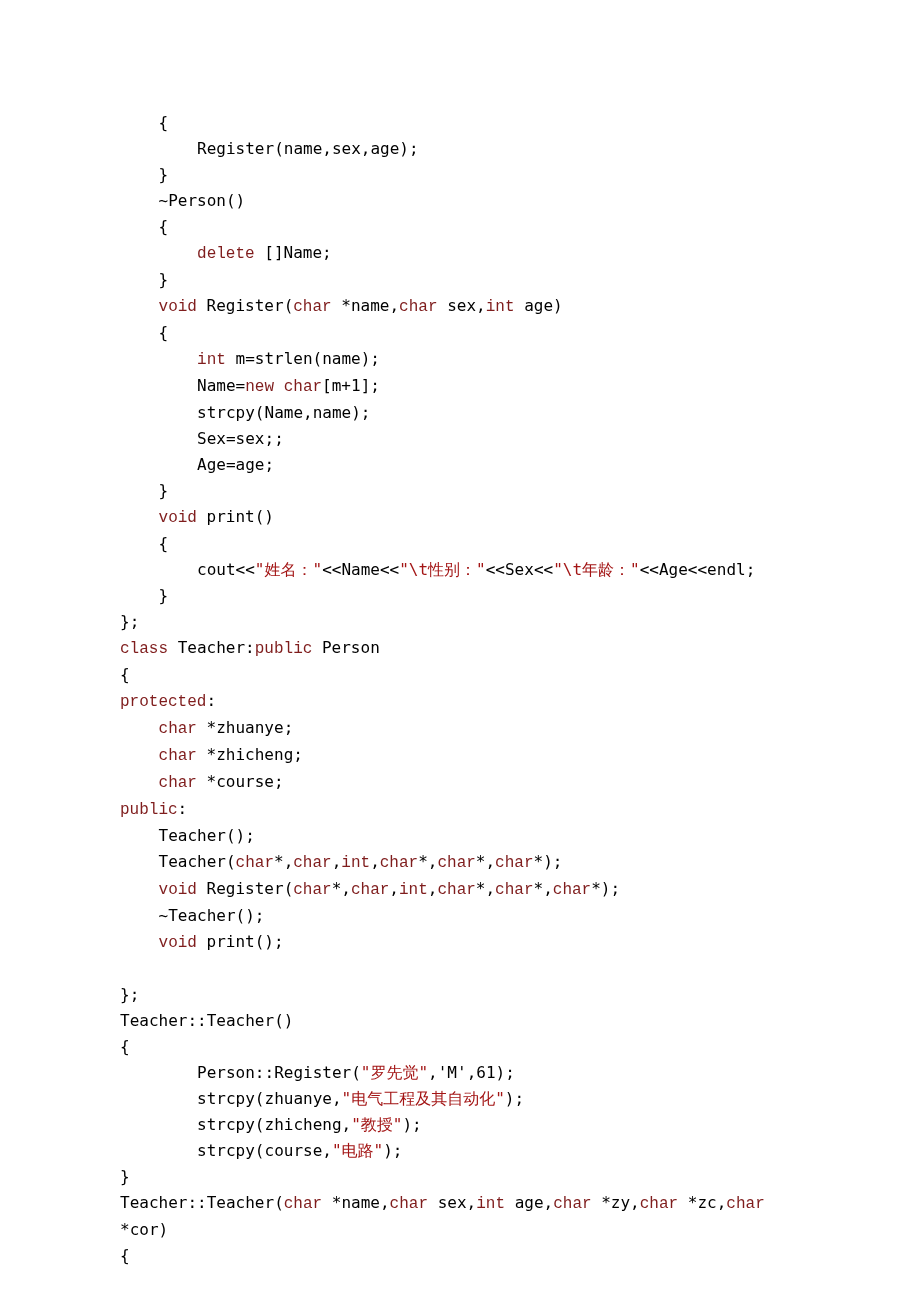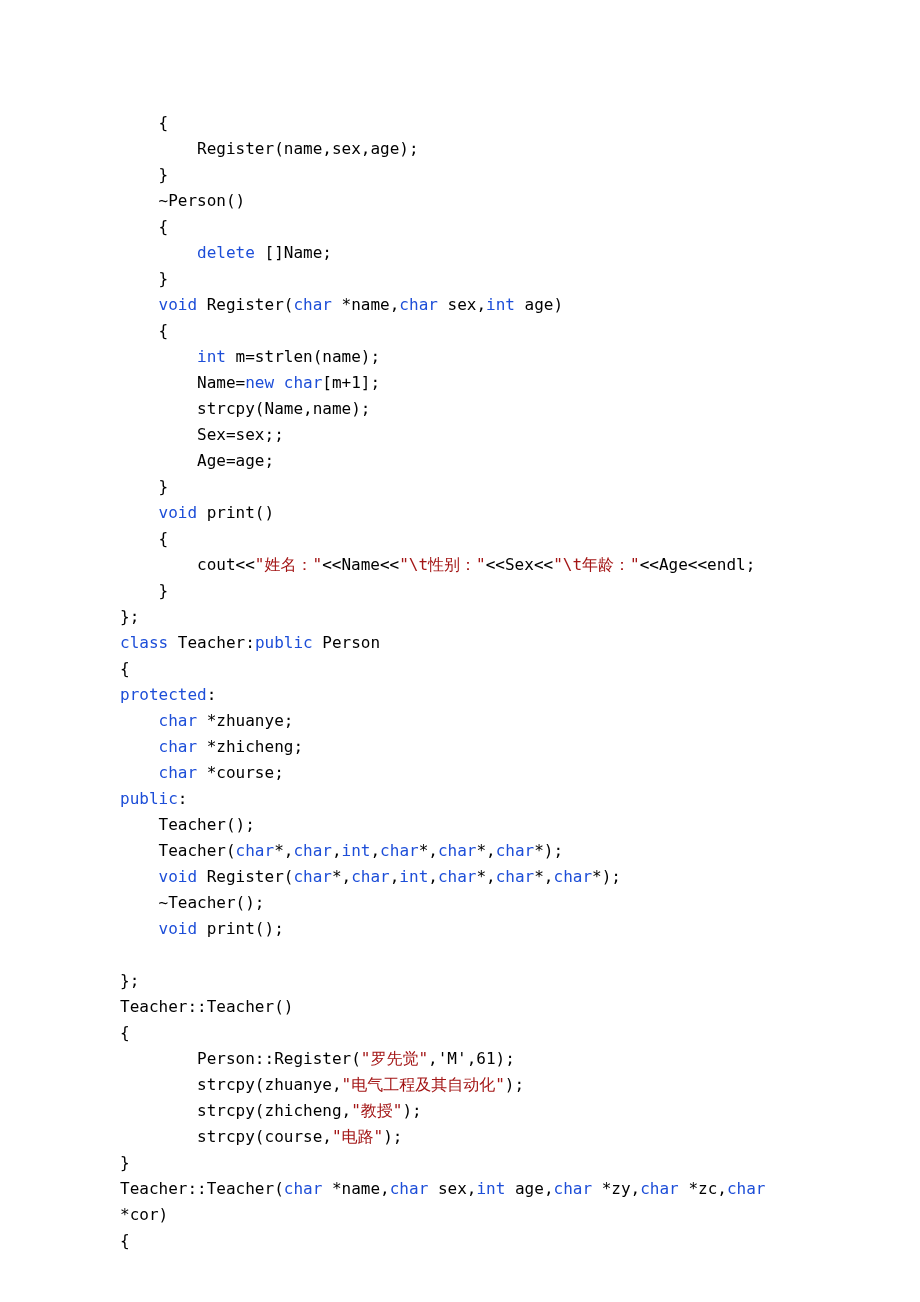--- a/index.html
+++ b/index.html
@@ -13,19 +13,19 @@
     height: 1302px;
     background: #ffffff;
     box-sizing: border-box;
     padding: 110px 0 0 120px;
     font-family: "SimSun", "NSimSun", "Songti SC", monospace;
     font-size: 16px;
     line-height: 26px;
     color: #000000;
     white-space: pre;
   }
-  .kw { color: #1d4ed8; }
+  .kw { color: #7f1d1d; font-family: Liberation Mono, monospace; }
   .str { color: #a31515; }
 </style>
 </head>
 <body>
 
 <div class="page"><div id="code-block"><div>    <span>{</span></div><div>        <span>Register(name,sex,age);</span></div><div>    <span>}</span></div><div>    <span>~Person()</span></div><div>    <span>{</span></div><div>        <span class="kw">delete</span><span> []Name;</span></div><div>    <span>}</span></div><div>    <span class="kw">void</span><span> Register(</span><span class="kw">char</span><span> *name,</span><span class="kw">char</span><span> sex,</span><span class="kw">int</span><span> age)</span></div><div>    <span>{</span></div><div>        <span class="kw">int</span><span> m=strlen(name);</span></div><div>        <span>Name=</span><span class="kw">new</span><span> </span><span class="kw">char</span><span>[m+1];</span></div><div>        <span>strcpy(Name,name);</span></div><div>        <span>Sex=sex;;</span></div><div>        <span>Age=age;</span></div><div>    <span>}</span></div><div>    <span class="kw">void</span><span> print()</span></div><div>    <span>{</span></div><div>        <span>cout&lt;&lt;</span><span class="str">"姓名："</span><span>&lt;&lt;Name&lt;&lt;</span><span class="str">"\t性别："</span><span>&lt;&lt;Sex&lt;&lt;</span><span class="str">"\t年龄："</span><span>&lt;&lt;Age&lt;&lt;endl;</span></div><div>    <span>}</span></div><div><span>};</span></div><div><span class="kw">class</span><span> Teacher:</span><span class="kw">public</span><span> Person</span></div><div><span>{</span></div><div><span class="kw">protected</span><span>:</span></div><div>    <span class="kw">char</span><span> *zhuanye;</span></div><div>    <span class="kw">char</span><span> *zhicheng;</span></div><div>    <span class="kw">char</span><span> *course;</span></div><div><span class="kw">public</span><span>:</span></div><div>    <span>Teacher();</span></div><div>    <span>Teacher(</span><span class="kw">char</span><span>*,</span><span class="kw">char</span><span>,</span><span class="kw">int</span><span>,</span><span class="kw">char</span><span>*,</span><span class="kw">char</span><span>*,</span><span class="kw">char</span><span>*);</span></div><div>    <span class="kw">void</span><span> Register(</span><span class="kw">char</span><span>*,</span><span class="kw">char</span><span>,</span><span class="kw">int</span><span>,</span><span class="kw">char</span><span>*,</span><span class="kw">char</span><span>*,</span><span class="kw">char</span><span>*);</span></div><div>    <span>~Teacher();</span></div><div>    <span class="kw">void</span><span> print();</span></div><div>&nbsp;</div><div><span>};</span></div><div><span>Teacher::Teacher()</span></div><div><span>{</span></div><div>        <span>Person::Register(</span><span class="str">"罗先觉"</span><span>,'M',61);</span></div><div>        <span>strcpy(zhuanye,</span><span class="str">"电气工程及其自动化"</span><span>);</span></div><div>        <span>strcpy(zhicheng,</span><span class="str">"教授"</span><span>);</span></div><div>        <span>strcpy(course,</span><span class="str">"电路"</span><span>);</span></div><div><span>}</span></div><div><span>Teacher::Teacher(</span><span class="kw">char</span><span> *name,</span><span class="kw">char</span><span> sex,</span><span class="kw">int</span><span> age,</span><span class="kw">char</span><span> *zy,</span><span class="kw">char</span><span> *zc,</span><span class="kw">char</span></div><div><span>*cor)</span></div><div><span>{</span></div></div></div>
 
 </body></html>

